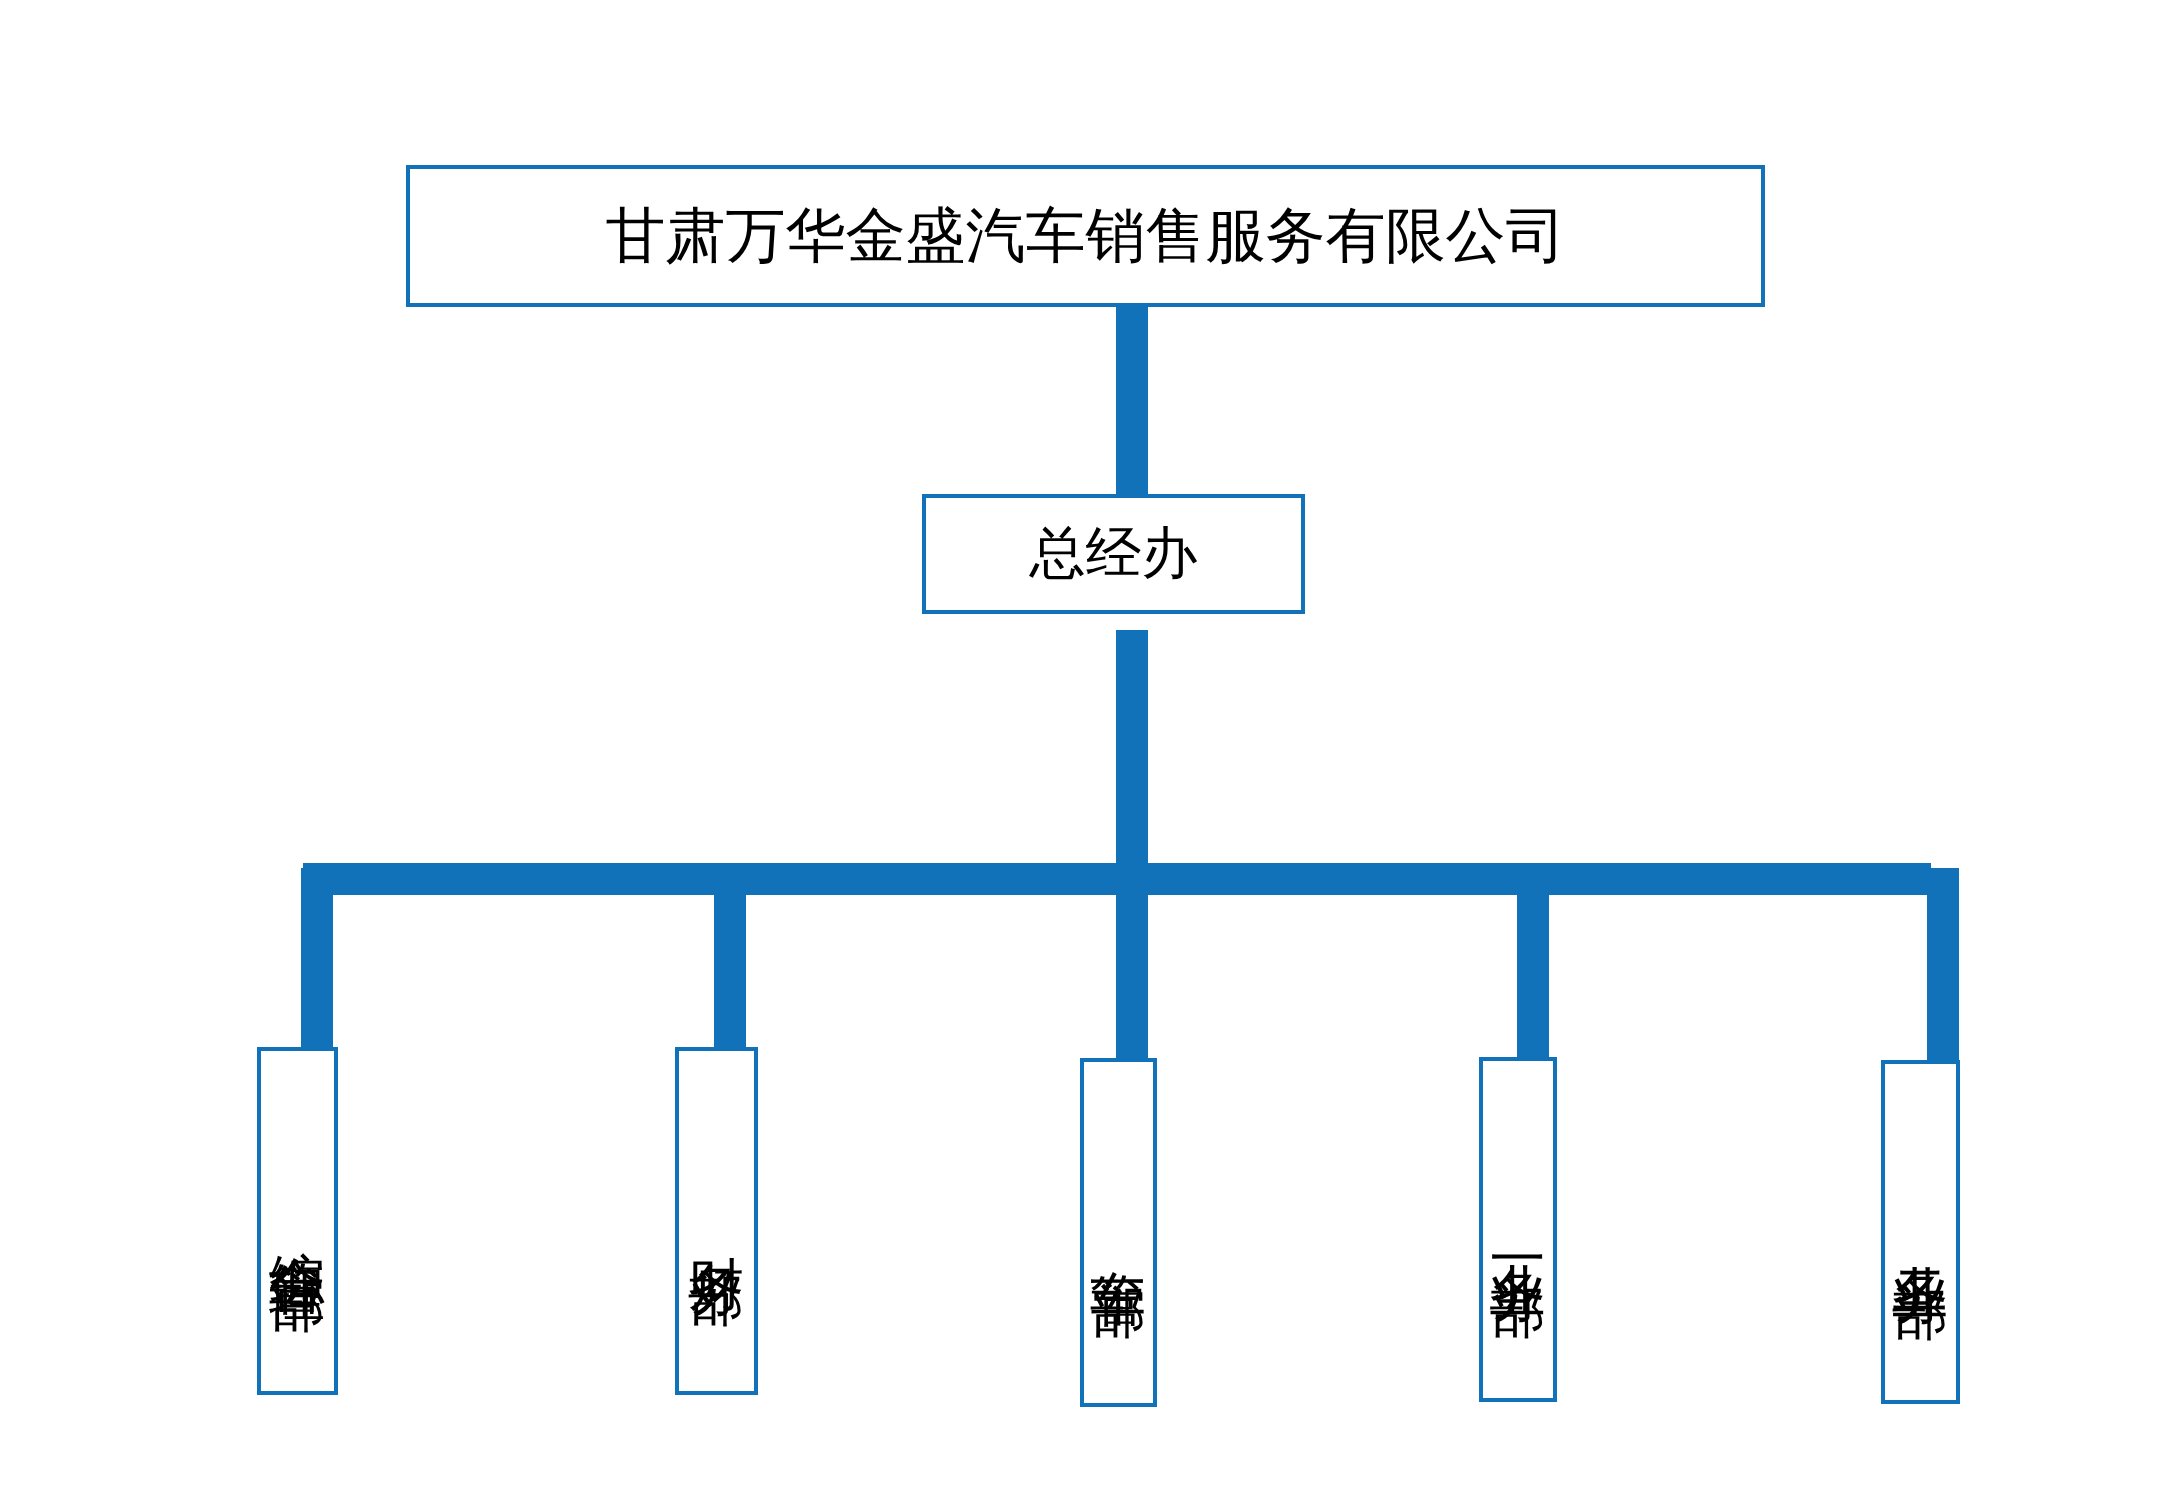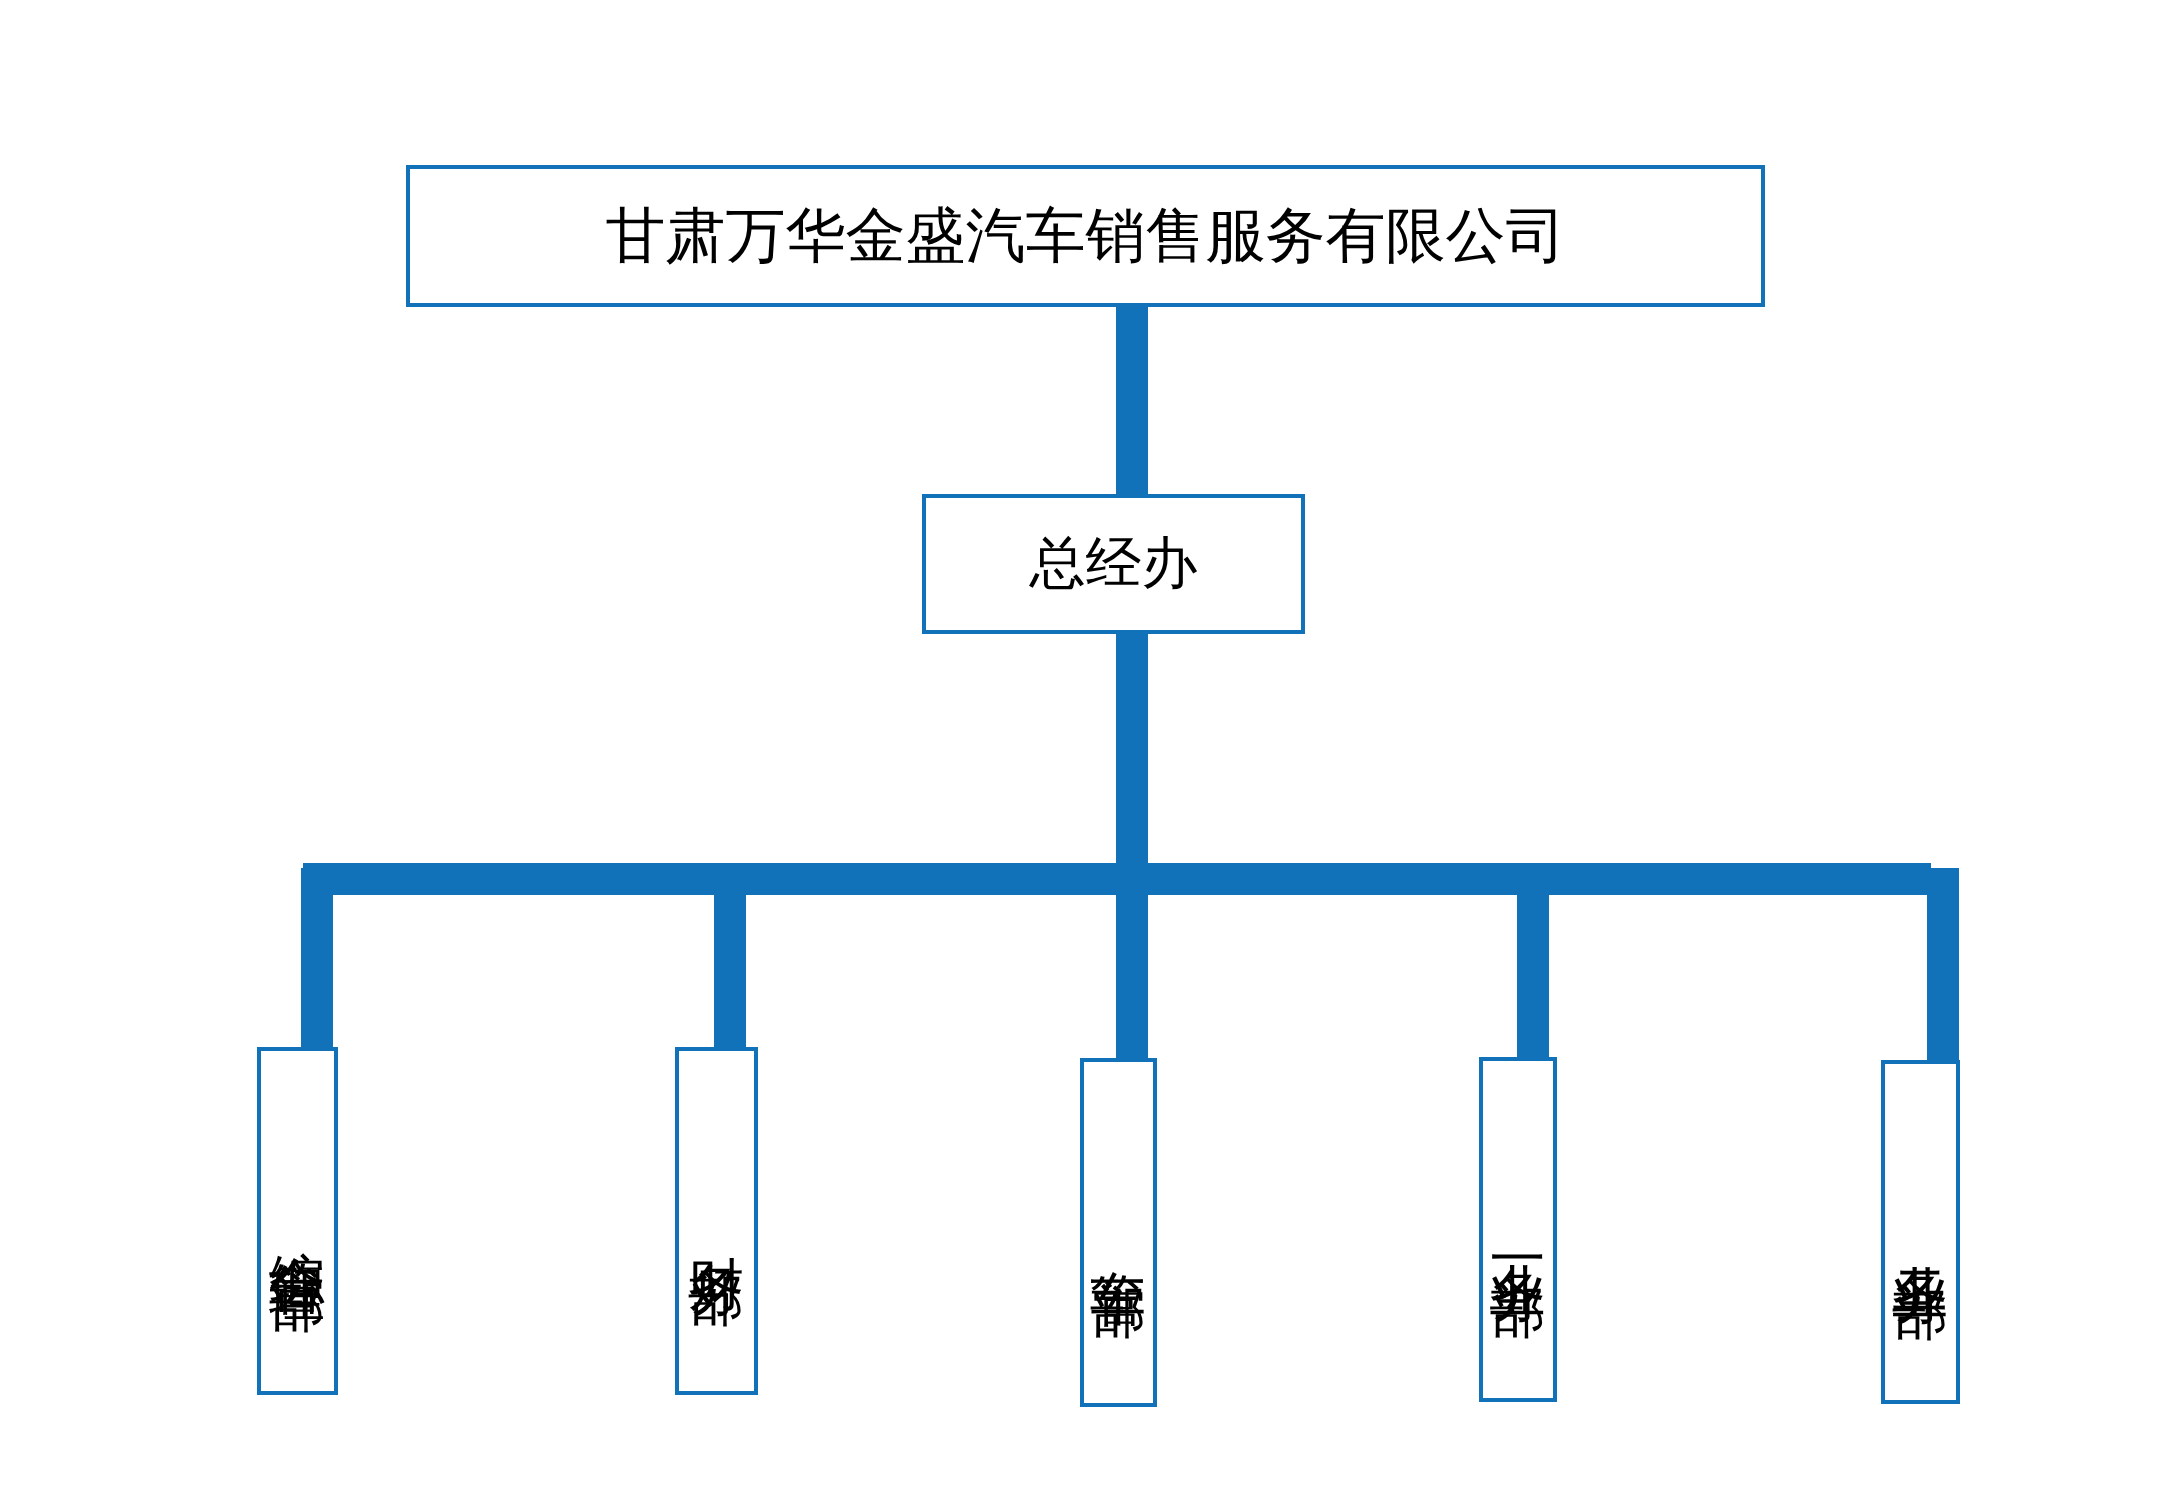--- a/index.html
+++ b/index.html
@@ -26,21 +26,21 @@
   }
 
   .node-company {
     left: 374px; top: 133px; width: 1359px; height: 142px;
     font-size: 60px;
     letter-spacing: 0px;
     white-space: nowrap;
   }
 
   .node-gm {
-    left: 890px; top: 462px; width: 383px; height: 140px;
+    left: 890px; top: 462px; width: 383px; height: 120px;
     font-size: 56px;
     white-space: nowrap;
   }
 
   .node-dept {
     font-size: 56px;
   }
   .node-dept .vtext {
     writing-mode: vertical-rl;
     text-orientation: upright;

